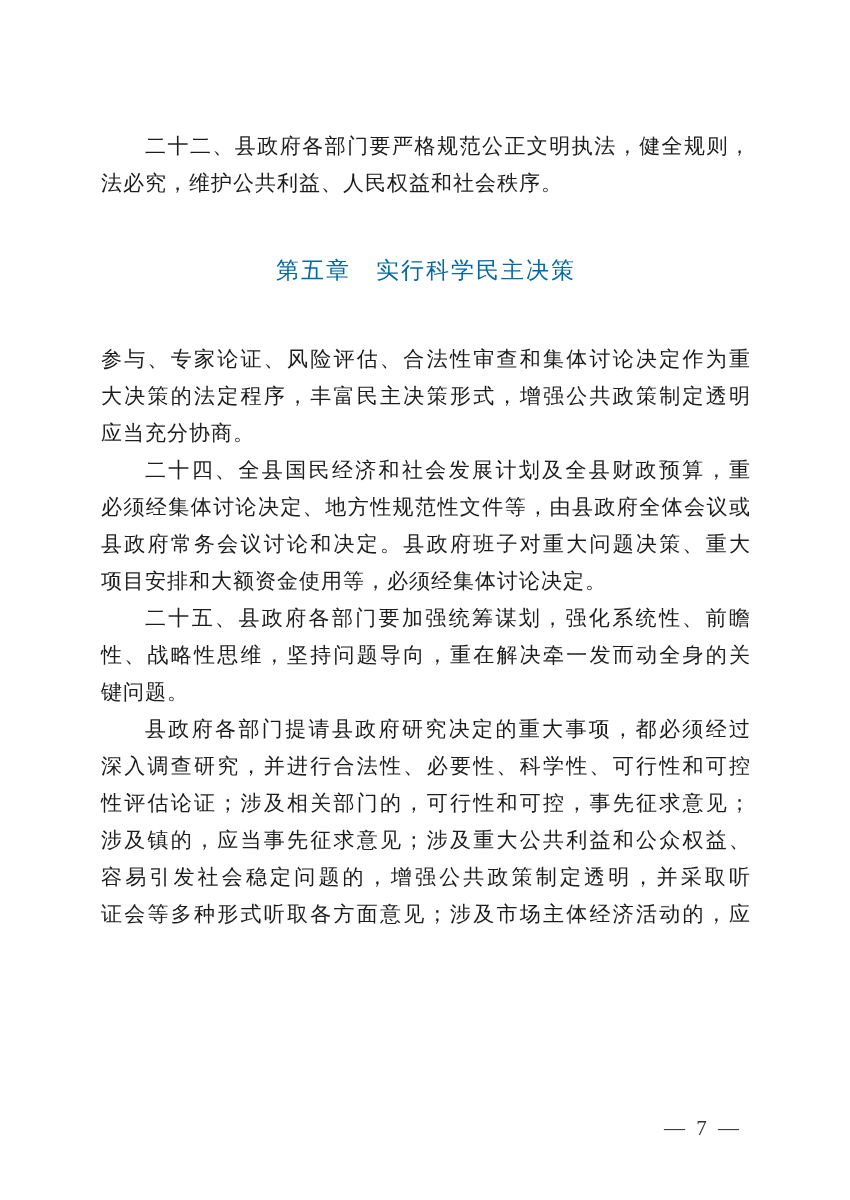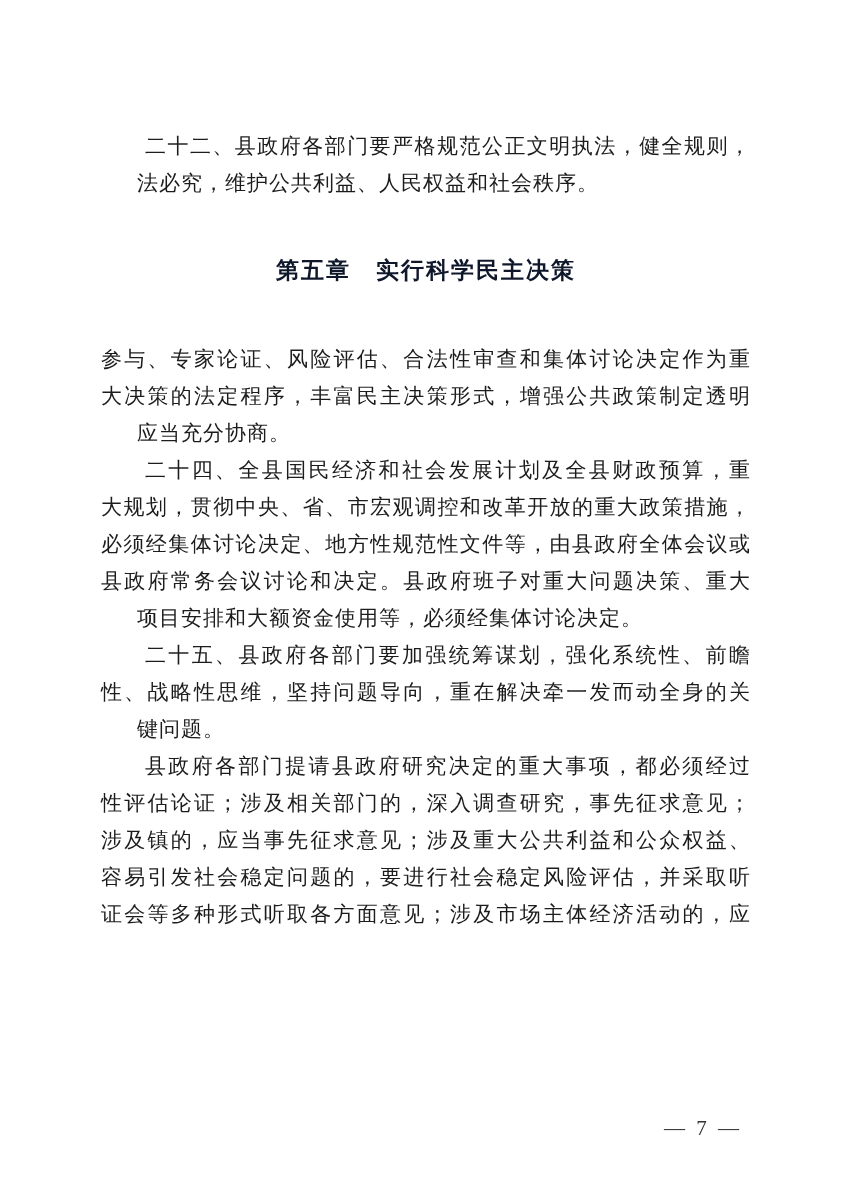--- a/index.html
+++ b/index.html
@@ -31,30 +31,29 @@
   .line {
     text-align: justify;
     text-align-last: justify;
     letter-spacing: 1px;
   }
   .line.first {
     text-indent: 44px;
   }
   .line.last {
     text-align-last: left;
-    margin-left: 36px;
   }
   .chapter {
     margin: 50px 0 52px 0;
     text-align: center;
     font-family: "Liberation Sans", "DejaVu Sans", sans-serif;
-    font-weight: bold;
+    font-weight: normal;
     font-size: 23px;
     line-height: 37px;
-    color: #0f172a;
+    color: #0369a1;
     letter-spacing: 2px;
   }
   .page-number {
     position: absolute;
     top: 1116px;
     right: 108px;
     font-family: "Liberation Serif", "DejaVu Serif", serif;
     font-size: 21px;
     color: #333333;
     letter-spacing: 3px;
@@ -75,37 +74,37 @@
     <div class="chapter">第五章　实行科学民主决策</div>
 
     <div class="para">
       <div class="line">参与、专家论证、风险评估、合法性审查和集体讨论决定作为重</div>
       <div class="line">大决策的法定程序，丰富民主决策形式，增强公共政策制定透明</div>
       <div class="line last">应当充分协商。</div>
     </div>
 
     <div class="para">
       <div class="line first">二十四、全县国民经济和社会发展计划及全县财政预算，重</div>
-      <div class="line">大规划，贯彻中央、省、市宏观调控和改革开放的重大政策措施，</div>
       <div class="line">必须经集体讨论决定、地方性规范性文件等，由县政府全体会议或</div>
       <div class="line">县政府常务会议讨论和决定。县政府班子对重大问题决策、重大</div>
       <div class="line last">项目安排和大额资金使用等，必须经集体讨论决定。</div>
     </div>
 
     <div class="para">
       <div class="line first">二十五、县政府各部门要加强统筹谋划，强化系统性、前瞻</div>
       <div class="line">性、战略性思维，坚持问题导向，重在解决牵一发而动全身的关</div>
       <div class="line last">键问题。</div>
     </div>
 
     <div class="para">
       <div class="line first">县政府各部门提请县政府研究决定的重大事项，都必须经过</div>
-      <div class="line">性评估论证；涉及相关部门的，深入调查研究，事先征求意见；</div>
+      <div class="line">深入调查研究，并进行合法性、必要性、科学性、可行性和可控</div>
+      <div class="line">性评估论证；涉及相关部门的，可行性和可控，事先征求意见；</div>
       <div class="line">涉及镇的，应当事先征求意见；涉及重大公共利益和公众权益、</div>
-      <div class="line">容易引发社会稳定问题的，要进行社会稳定风险评估，并采取听</div>
+      <div class="line">容易引发社会稳定问题的，增强公共政策制定透明，并采取听</div>
       <div class="line">证会等多种形式听取各方面意见；涉及市场主体经济活动的，应</div>
     </div>
 
   </div>
 
   <div class="page-number">— 7 —</div>
 
 </div>
 
 </body></html>

